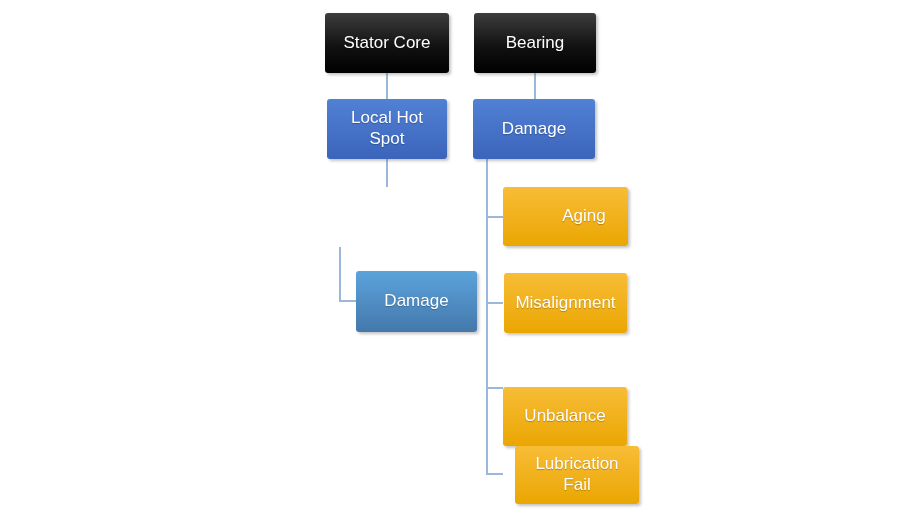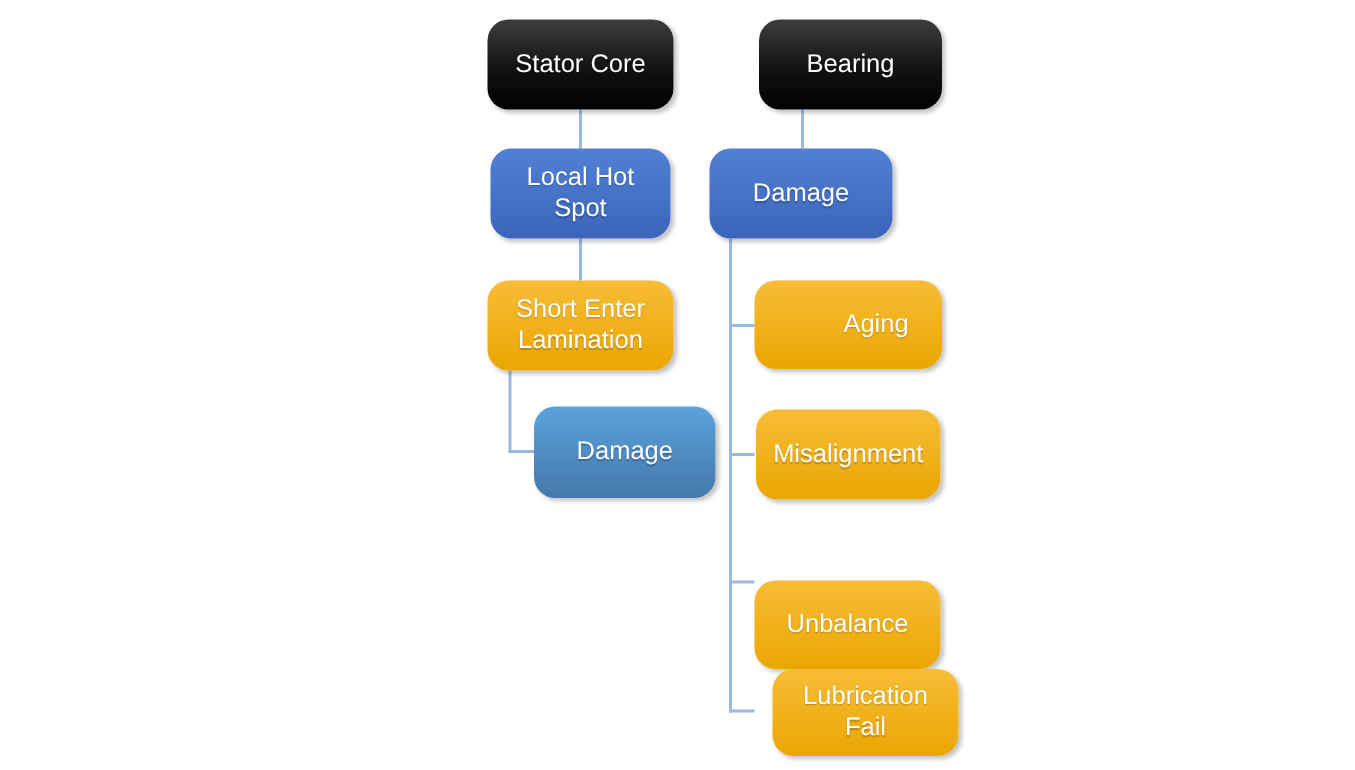--- a/index.html
+++ b/index.html
@@ -18,21 +18,21 @@
   .node {
     position: absolute;
     box-sizing: border-box;
     display: flex;
     align-items: center;
     justify-content: center;
     text-align: center;
     color: #ffffff;
     font-size: 17px;
     line-height: 1.22;
-    border-radius: 14px;
+    border-radius: 3px;
     box-shadow: 2px 2px 3px rgba(100,100,100,0.38);
     padding: 2px 4px;
   }
   .node span {
     text-shadow: 0 1px 1px rgba(0,0,0,0.25);
   }
   .node.black {
     background: linear-gradient(180deg, #3d3d3d 0%, #121212 55%, #000000 100%);
   }
   .node.blue {
@@ -69,28 +69,25 @@
   <div class="connector h" style="left:486px; top:302px; width:17px;"></div>
   <div class="connector h" style="left:486px; top:387px; width:17px;"></div>
   <div class="connector h" style="left:486px; top:473px; width:17px;"></div>
 
   <div class="node black" style="left:325px; top:13px;  width:124px; height:60px;">
     <span>Stator Core</span>
   </div>
   <div class="node blue" style="left:327px; top:99px;  width:120px; height:60px;">
     <span class="wrap-narrow">Local Hot Spot</span>
   </div>
-  <div class="node gold" style="left:325px; top:187px; width:124px; height:60px;">
-    <span>Short Enter Lamination</span>
-  </div>
   <div class="node steel" style="left:356px; top:271px; width:121px; height:61px;">
     <span>Damage</span>
   </div>
 
-  <div class="node black" style="left:474px; top:13px;  width:122px; height:60px;margin-left:32px;">
+  <div class="node black" style="left:474px; top:13px;  width:122px; height:60px;">
     <span>Bearing</span>
   </div>
   <div class="node blue" style="left:473px; top:99px;  width:122px; height:60px;">
     <span>Damage</span>
   </div>
   <div class="node gold" style="left:503px; top:187px; width:125px; height:59px;padding-left:41px;">
     <span>Aging</span>
   </div>
   <div class="node gold" style="left:504px; top:273px; width:123px; height:60px;">
     <span>Misalignment</span>

